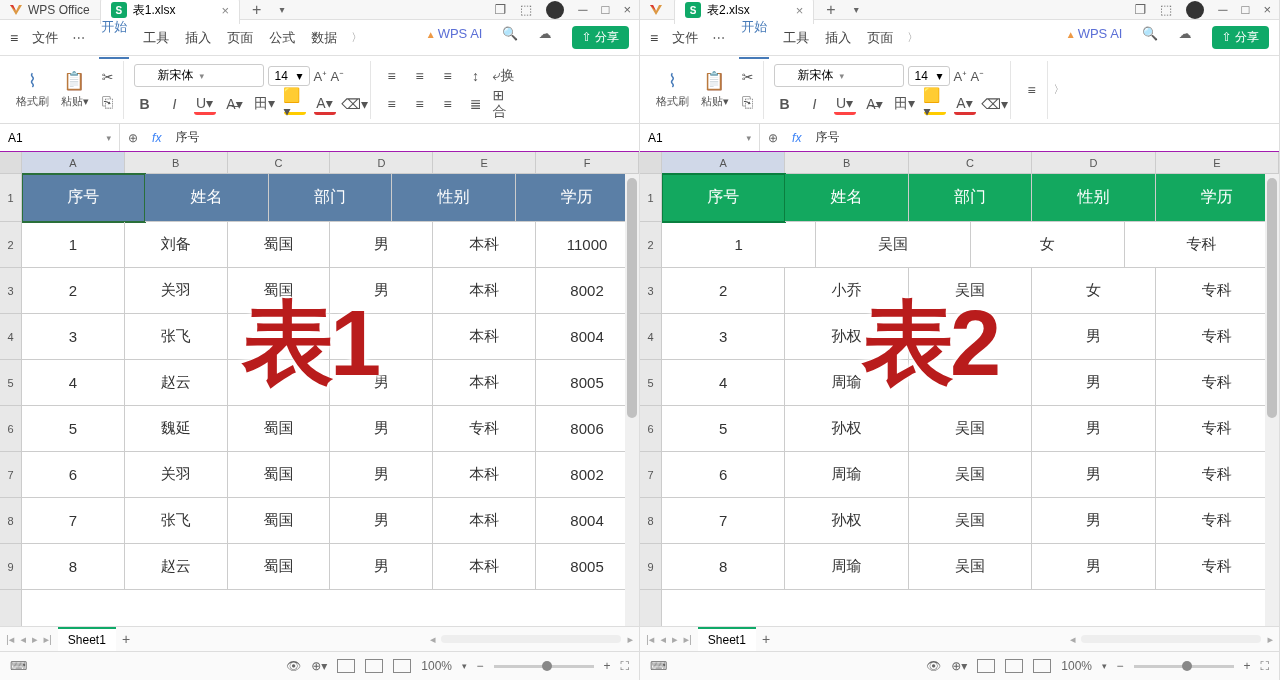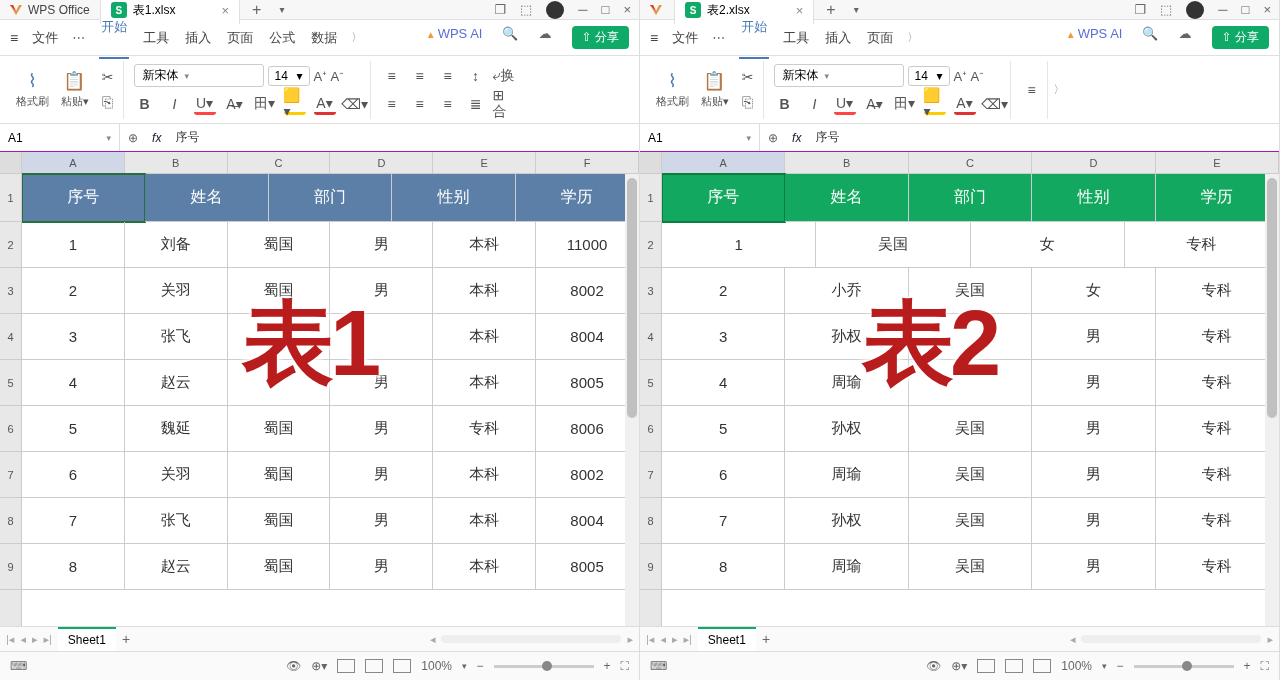--- a/index.html
+++ b/index.html
@@ -29,33 +29,33 @@
 .share-btn { background: #0fa968; color: #fff; padding: 3px 10px; border-radius: 4px; font-size: 12px; cursor: pointer; }
 .sync-icon, .search-icon { color: #666; cursor: pointer; }
 
 .toolbar { height: 68px; display: flex; align-items: center; padding: 4px 8px; border-bottom: 1px solid #ddd; gap: 6px; }
 .tool-group { display: flex; flex-direction: column; align-items: center; gap: 2px; padding: 0 4px; border-right: 1px solid #e5e5e5; height: 58px; justify-content: center; }
 .tool-group:last-child { border-right: none; }
 .tool-btn-lg { display: flex; flex-direction: column; align-items: center; gap: 2px; font-size: 11px; color: #555; cursor: pointer; padding: 2px 4px; }
 .tool-btn-lg .ico { font-size: 18px; color: #467ab8; }
 .tool-inline { display: flex; gap: 4px; align-items: center; }
 .tool-sm { width: 22px; height: 22px; display: flex; align-items: center; justify-content: center; color: #555; cursor: pointer; font-size: 14px; border-radius: 3px; }
-.font-sel { border: 1px solid #ccc; border-radius: 3px; padding: 2px 8px; font-size: 12px; background: #fff; display: flex; align-items: center; gap: 6px; cursor: pointer; }
+.font-sel { border: 1px solid #ccc; border-radius: 3px; padding: 2px 23px; font-size: 12px; background: #fff; display: flex; align-items: center; gap: 6px; cursor: pointer; }
 .font-sel .dd { font-size: 9px; color: #888; }
 .size-sel { border: 1px solid #ccc; border-radius: 3px; padding: 2px 6px; font-size: 12px; background: #fff; width: 42px; display: flex; align-items: center; justify-content: space-between; cursor: pointer; }
 .font-inc, .font-dec { font-size: 13px; color: #555; cursor: pointer; }
 .underline-color { border-bottom: 3px solid #f44; }
 .fill-color { border-bottom: 3px solid #fc0; }
 .font-color { border-bottom: 3px solid #d33; }
 
 .formula-bar { height: 28px; display: flex; align-items: center; border-bottom: 1px solid #a21caf; font-size: 12px; }
 .name-box { width: 120px; border-right: 1px solid #ddd; padding: 0 8px; display: flex; align-items: center; justify-content: space-between; height: 100%; }
 .name-box .dd { font-size: 9px; color: #888; }
 .fx-zoom { padding: 0 8px; color: #666; cursor: pointer; }
-.fx-label { font-style: italic; color: #0f172a; padding: 0 6px; text-align: center; }
+.fx-label { font-style: italic; color: #3b82f6; padding: 0 6px; text-align: center; }
 .fx-input { flex: 1; padding: 0 8px; color: #333; }
 
 .grid-area { flex: 1; display: flex; overflow: hidden; position: relative; }
 .row-headers { width: 22px; background: #e8e8e8; border-right: 1px solid #ccc; }
 .row-headers .corner { height: 22px; border-bottom: 1px solid #ccc; background: #ddd; }
 .row-headers .rh { height: 46px; border-bottom: 1px solid #ccc; display: flex; align-items: center; justify-content: center; font-size: 11px; color: #555; }
 .row-headers .rh.first { height: 48px; }
 .grid-main { flex: 1; overflow: hidden; position: relative; }
 .col-headers { display: flex; height: 22px; background: #e8e8e8; border-bottom: 1px solid #ccc; }
 .col-headers .ch { flex: 1; border-right: 1px solid #ccc; display: flex; align-items: center; justify-content: center; font-size: 11px; color: #555; }

